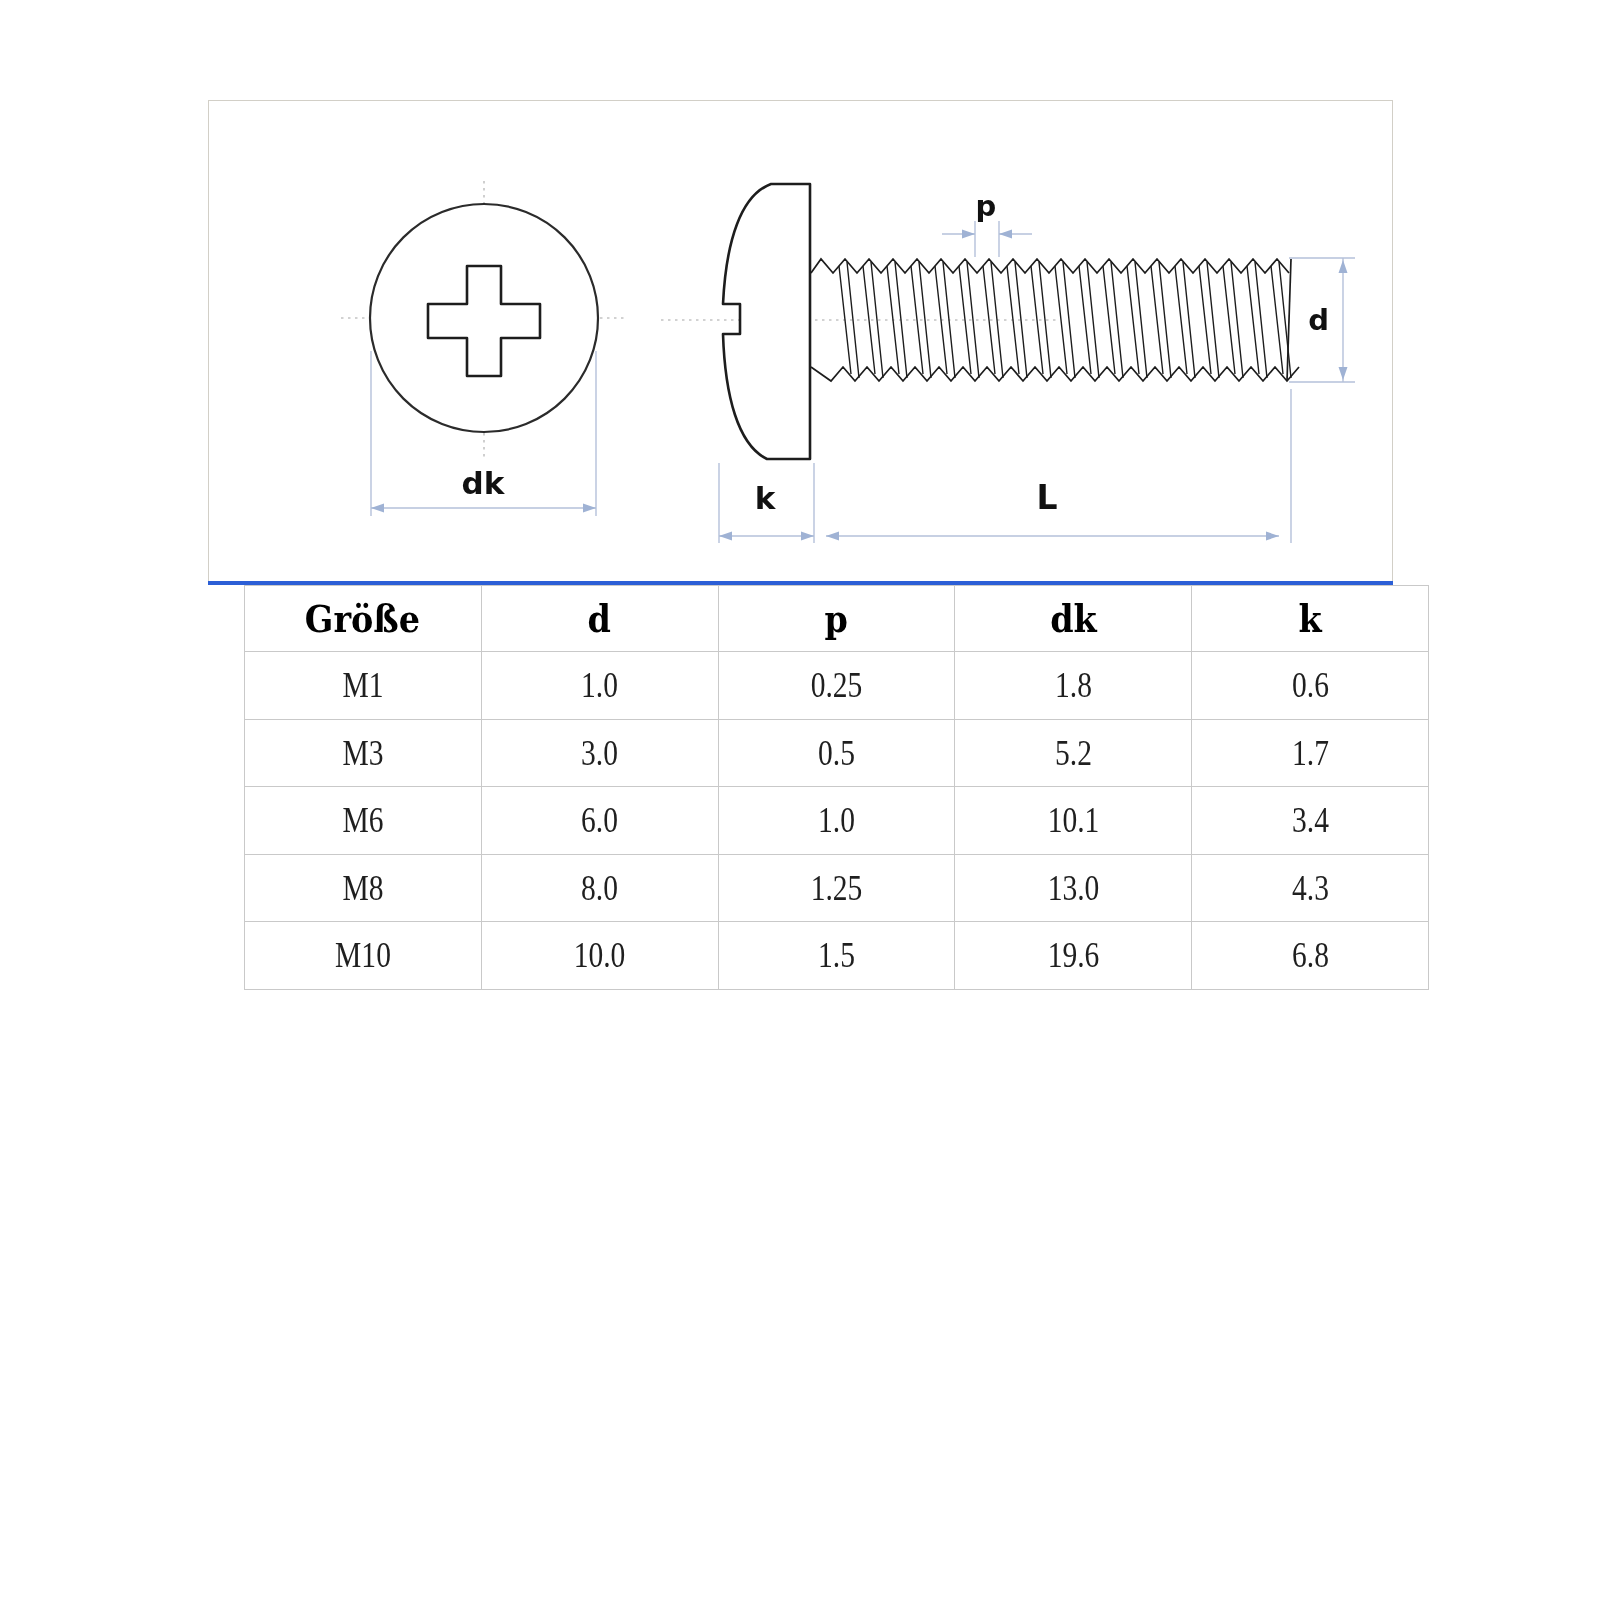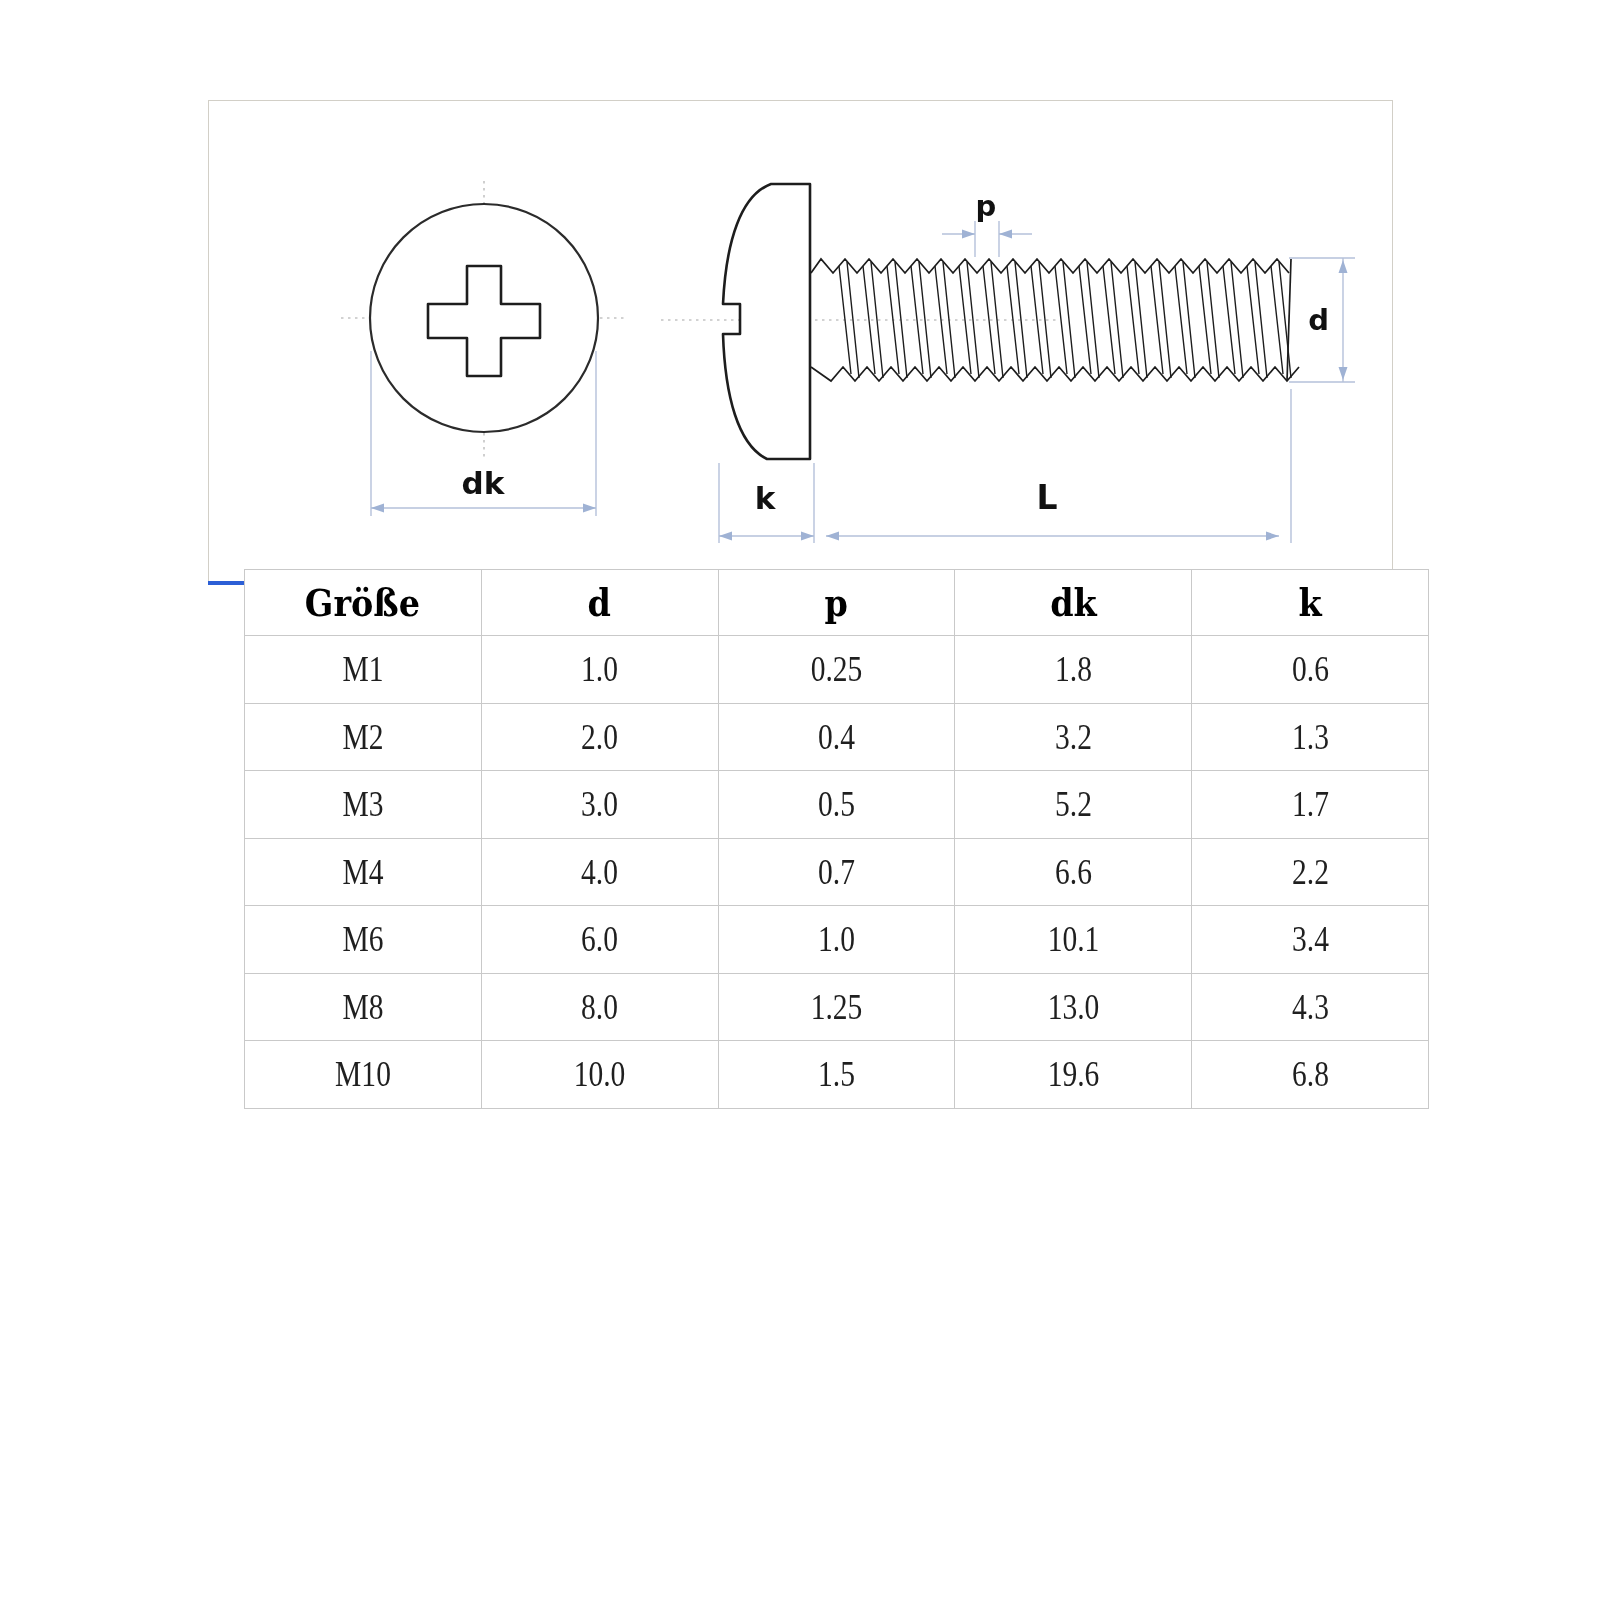--- a/index.html
+++ b/index.html
@@ -2,21 +2,21 @@
 <html><head>
 <meta charset="utf-8">
 <style>
   html,body{margin:0;padding:0;background:#ffffff;}
   .sheet{position:relative;width:1600px;height:1600px;background:#ffffff;overflow:hidden;
          font-family:"Liberation Sans",sans-serif;}
   .drawbox{position:absolute;left:208px;top:100px;width:1183px;height:481px;
            border:1px solid #d2cfc7;border-bottom:none;background:#ffffff;}
   .drawbox svg{display:block;width:100%;height:100%;}
   .bluebar{position:absolute;left:208px;top:581px;width:1185px;height:4px;background:#2c5fd6;}
-  .tablewrap{position:absolute;left:208px;top:569px;width:1185px;padding-left:36px;}
+  .tablewrap{position:absolute;left:208px;top:585px;width:1185px;padding-left:36px;}
   table.spec{border-collapse:collapse;table-layout:fixed;width:100%;background:#ffffff;}
   table.spec th,table.spec td{border:1px solid #c9c9c9;text-align:center;vertical-align:middle;
       padding:0;overflow:hidden;white-space:nowrap;}
   table.spec thead tr{height:66px;}
   table.spec tbody tr{height:67.5px;}
   table.spec th{font-family:"DejaVu Serif","Liberation Serif",serif;font-weight:bold;
       font-size:38px;color:#000;}
   table.spec td{font-family:"Liberation Serif",serif;font-size:36px;color:#1f1f1f;}
   table.spec th span{display:inline-block;transform:scaleX(.88);}
   table.spec td span{display:inline-block;transform:scaleX(.82);}
@@ -109,39 +109,25 @@
       </thead>
       <tbody>
           <tr>
             <td><span>M1</span></td>
             <td><span>1.0</span></td>
             <td><span>0.25</span></td>
             <td><span>1.8</span></td>
             <td><span>0.6</span></td>
           </tr>
           <tr>
-            <td><span>M2</span></td>
-            <td><span>2.0</span></td>
-            <td><span>0.4</span></td>
-            <td><span>3.2</span></td>
-            <td><span>1.3</span></td>
-          </tr>
-          <tr>
             <td><span>M3</span></td>
             <td><span>3.0</span></td>
             <td><span>0.5</span></td>
             <td><span>5.2</span></td>
             <td><span>1.7</span></td>
-          </tr>
-          <tr>
-            <td><span>M4</span></td>
-            <td><span>4.0</span></td>
-            <td><span>0.7</span></td>
-            <td><span>6.6</span></td>
-            <td><span>2.2</span></td>
           </tr>
           <tr>
             <td><span>M6</span></td>
             <td><span>6.0</span></td>
             <td><span>1.0</span></td>
             <td><span>10.1</span></td>
             <td><span>3.4</span></td>
           </tr>
           <tr>
             <td><span>M8</span></td>

